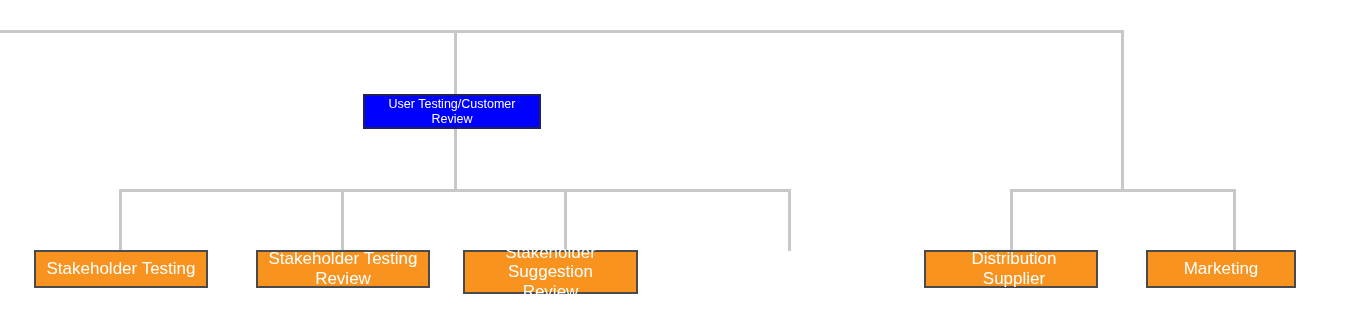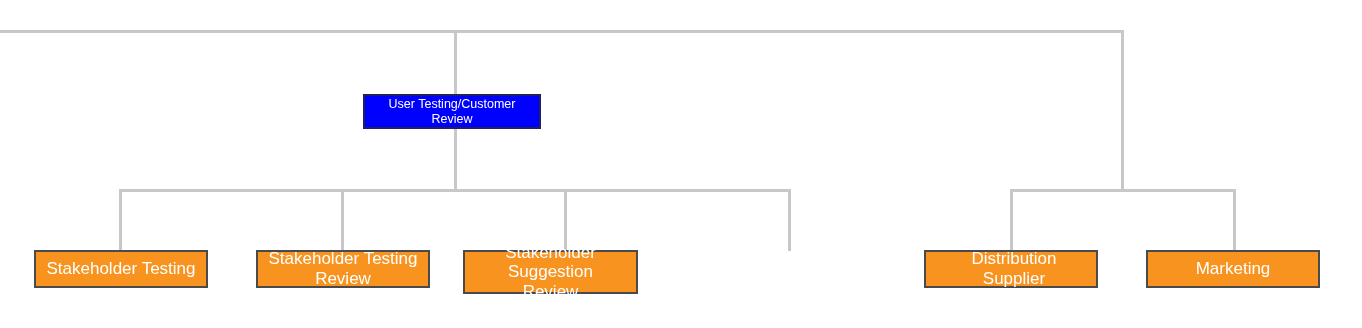--- a/index.html
+++ b/index.html
@@ -90,17 +90,17 @@
   <div class="node node-level2" style="left:463px; top:250px; width:175px; height:44px;">
     <span class="node-label">Stakeholder Suggestion
 Review</span>
   </div>
 
 
   <div class="node node-level2" style="left:924px; top:250px; width:174px; height:38px;padding-left:6px;">
     <span class="node-label">Distribution Supplier</span>
   </div>
 
-  <div class="node node-level2" style="left:1146px; top:250px; width:174px; height:38px;">
+  <div class="node node-level2" style="left:1146px; top:250px; width:150px; height:38px;">
     <span class="node-label">Marketing</span>
   </div>
 
 </div>
 
 </body></html>

